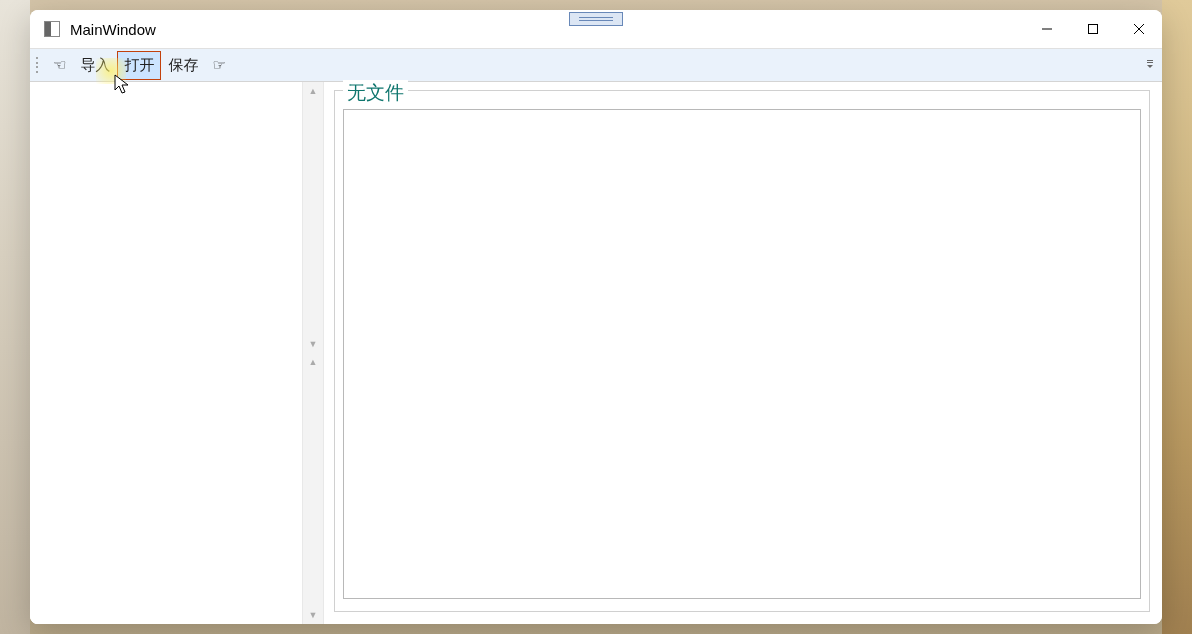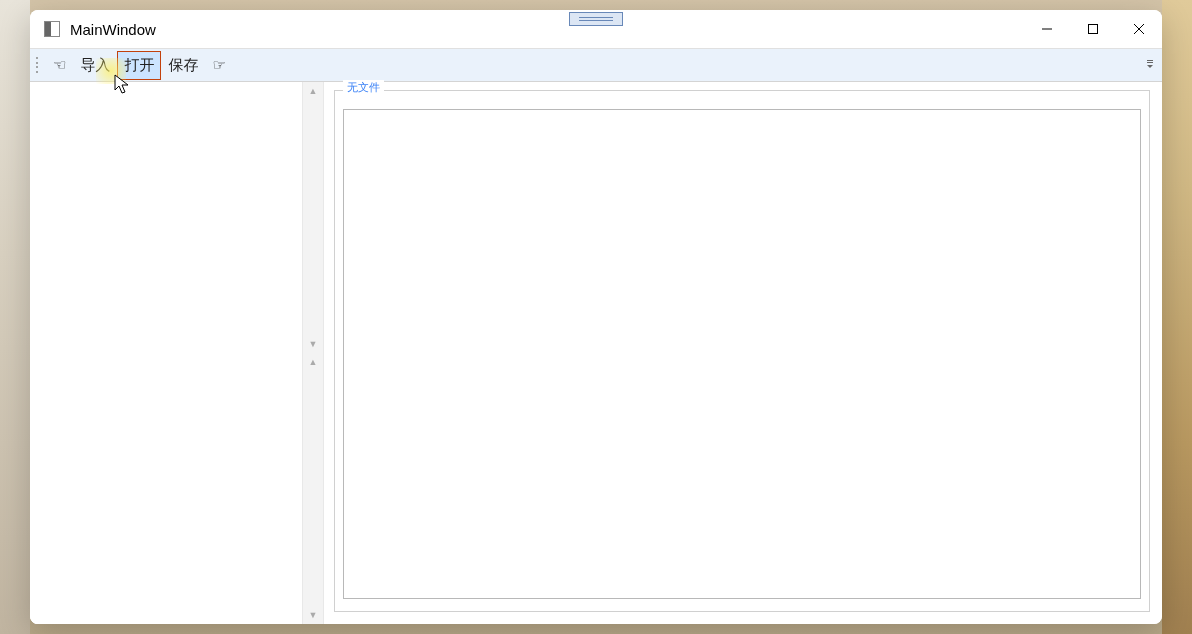--- a/index.html
+++ b/index.html
@@ -184,22 +184,22 @@
       height: 100%;
       position: relative;
       padding-top: 14px;
     }
     .groupbox-title {
       position: absolute;
       top: -11px;
       left: 8px;
       background: #fff;
       padding: 0 4px;
-      font-size: 11px;
-      color: #3b82f6;
+      font-size: 19px;
+      color: #0f766e;
     }
     .inner-box {
       margin: 4px 8px 8px 8px;
       border: 1px solid #b8b8b8;
       height: calc(100% - 16px);
       background: #fff;
     }
     .cursor {
       position: absolute;
       left: 114px;

